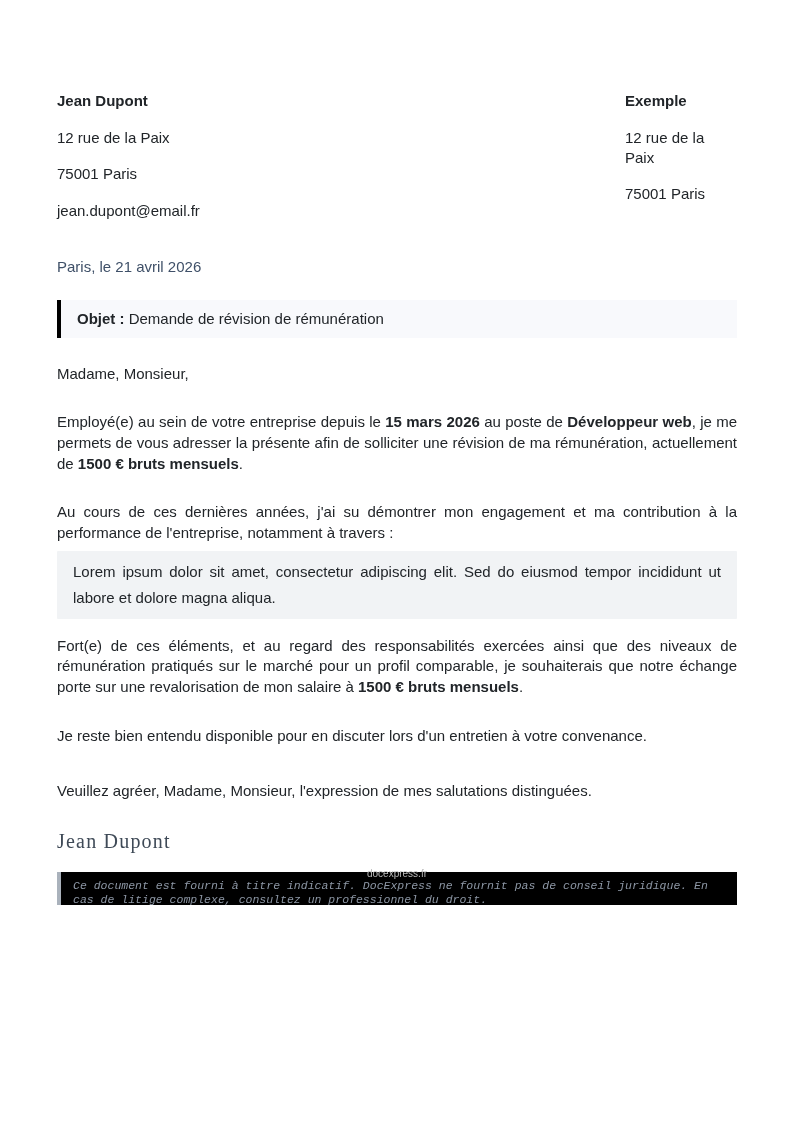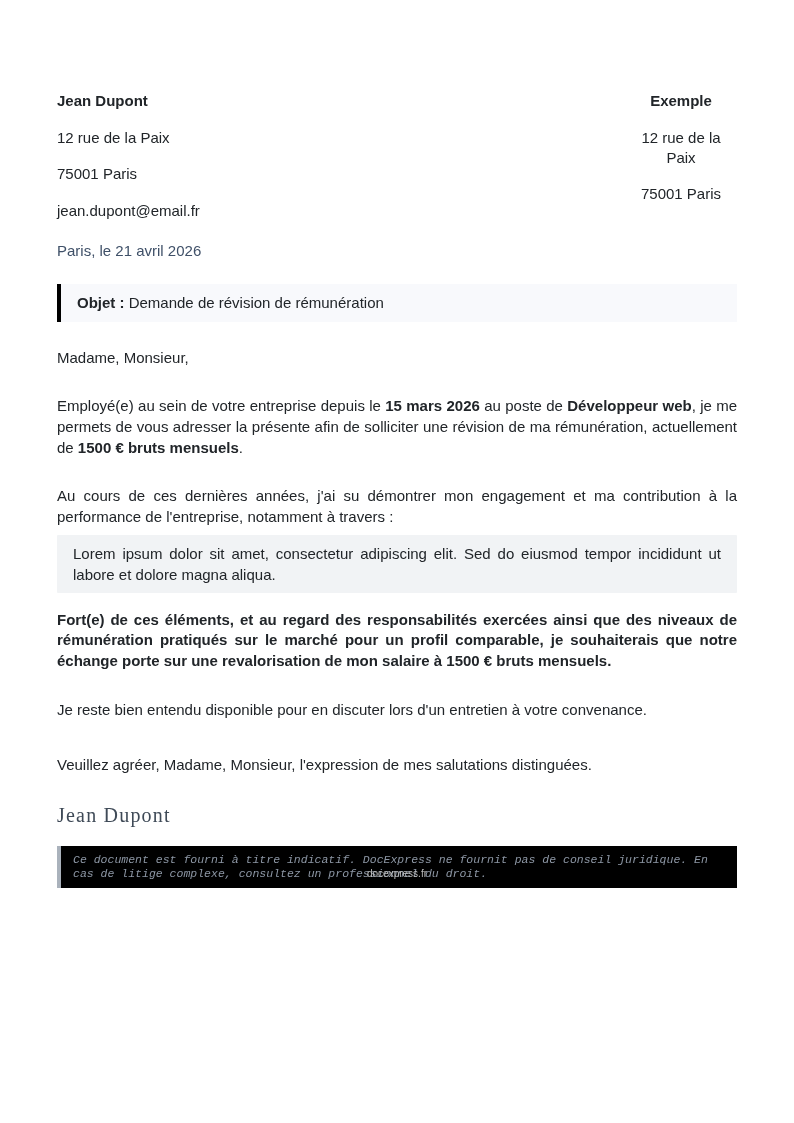--- a/index.html
+++ b/index.html
@@ -14,23 +14,23 @@
     font-family: "Liberation Sans", "DejaVu Sans", sans-serif;
     color: #212529;
     font-size: 15px;
     overflow: hidden;
   }
   
   .header { display: flex; justify-content: space-between; padding-top: 91px; }
   .header p { line-height: 20px; margin-bottom: 16.5px; }
   .header p:last-child { margin-bottom: 0; }
   .bold { font-weight: 700; }
-  .recipient { width: 112px; text-align: center; }
+  .recipient { width: 112px; }
   
-  .date { margin-top: 20px; line-height: 20px; color: #3f5068; }
+  .date { margin-top: 36px; line-height: 20px; color: #3f5068; }
   
   .subject-box {
     margin-top: 23px;
     background: #f8f9fc;
     border-left: 4px solid #000000;
     padding: 9px 12px 9px 16px;
     line-height: 20px;
   }
   
   .salutation { margin-top: 26px; line-height: 20.7px; }
@@ -39,26 +39,26 @@
     line-height: 20.7px;
     text-align: justify;
     hyphens: auto;
     -webkit-hyphens: auto;
   }
   .highlight-box {
     margin-top: 7px;
     background: #f1f3f5;
     border-radius: 1px;
     padding: 8px 16px;
-    line-height: 21px;
+    line-height: 26px;
     text-align: justify;
     hyphens: auto;
     -webkit-hyphens: auto;
   }
-  p.after-box { margin-top: 17px; font-weight: bold; }
+  p.after-box { margin-top: 17px; }
   p.closing { margin-top: 34px; line-height: 20.7px; }
   
   .signature {
     margin-top: 27px;
     font-family: "Liberation Serif", "DejaVu Serif", serif;
     font-size: 20px;
     line-height: 26px;
     letter-spacing: 1.2px;
     color: #3f4a57;
   }

